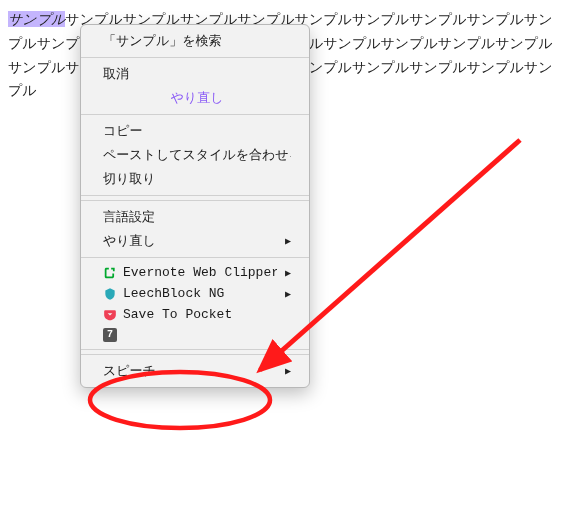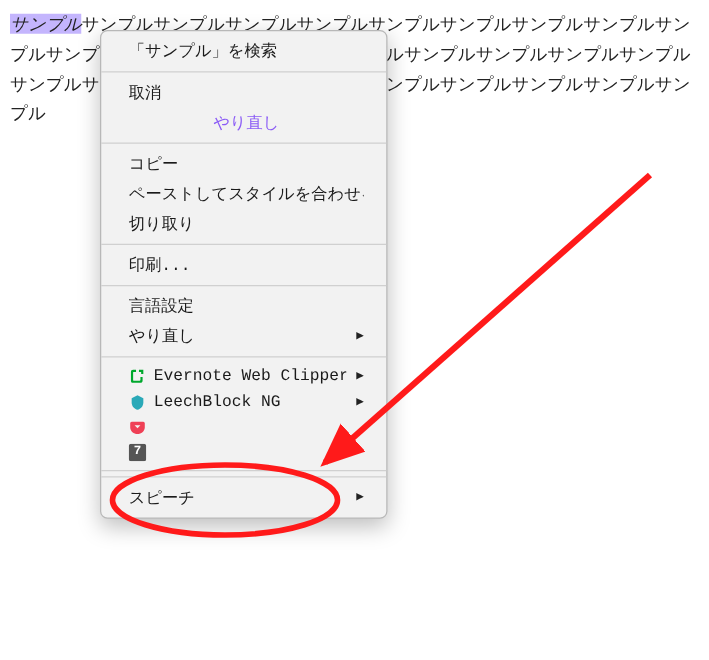--- a/index.html
+++ b/index.html
@@ -134,25 +134,20 @@
       </span>
   </div>
   <div class="menu-item">
     <span class="label-wrap">
         <span>切り取り</span>
       </span>
   </div>
 
   <hr class="menu-sep">
 
-  <div class="menu-item">
-    <span class="label-wrap">
-        <span>印刷...</span>
-      </span>
-  </div>
 
   <hr class="menu-sep">
 
   <div class="menu-item">
     <span class="label-wrap">
         <span>言語設定</span>
       </span>
   </div>
   <div class="menu-item">
     <span class="label-wrap">
@@ -185,20 +180,21 @@
     </span>
     <span class="submenu-arrow">▶</span>
   </div>
   <div class="menu-item">
     <span class="label-wrap">
       <span class="icon icon-pocket">
         <svg viewBox="0 0 24 24" width="14" height="14">
             <path d="M4 4h16c1 0 2 1 2 2v6c0 5-5 9-10 9S2 17 2 12V6c0-1 1-2 2-2zm4 5l4 4 4-4"></path>
           </svg>
       </span>
+      <span>Save To Pocket</span>
     </span>
   </div>
   <div class="menu-item">
     <span class="label-wrap">
       <span class="icon icon-counter">7</span>
     </span>
   </div>
 
   <hr class="menu-sep">
 

